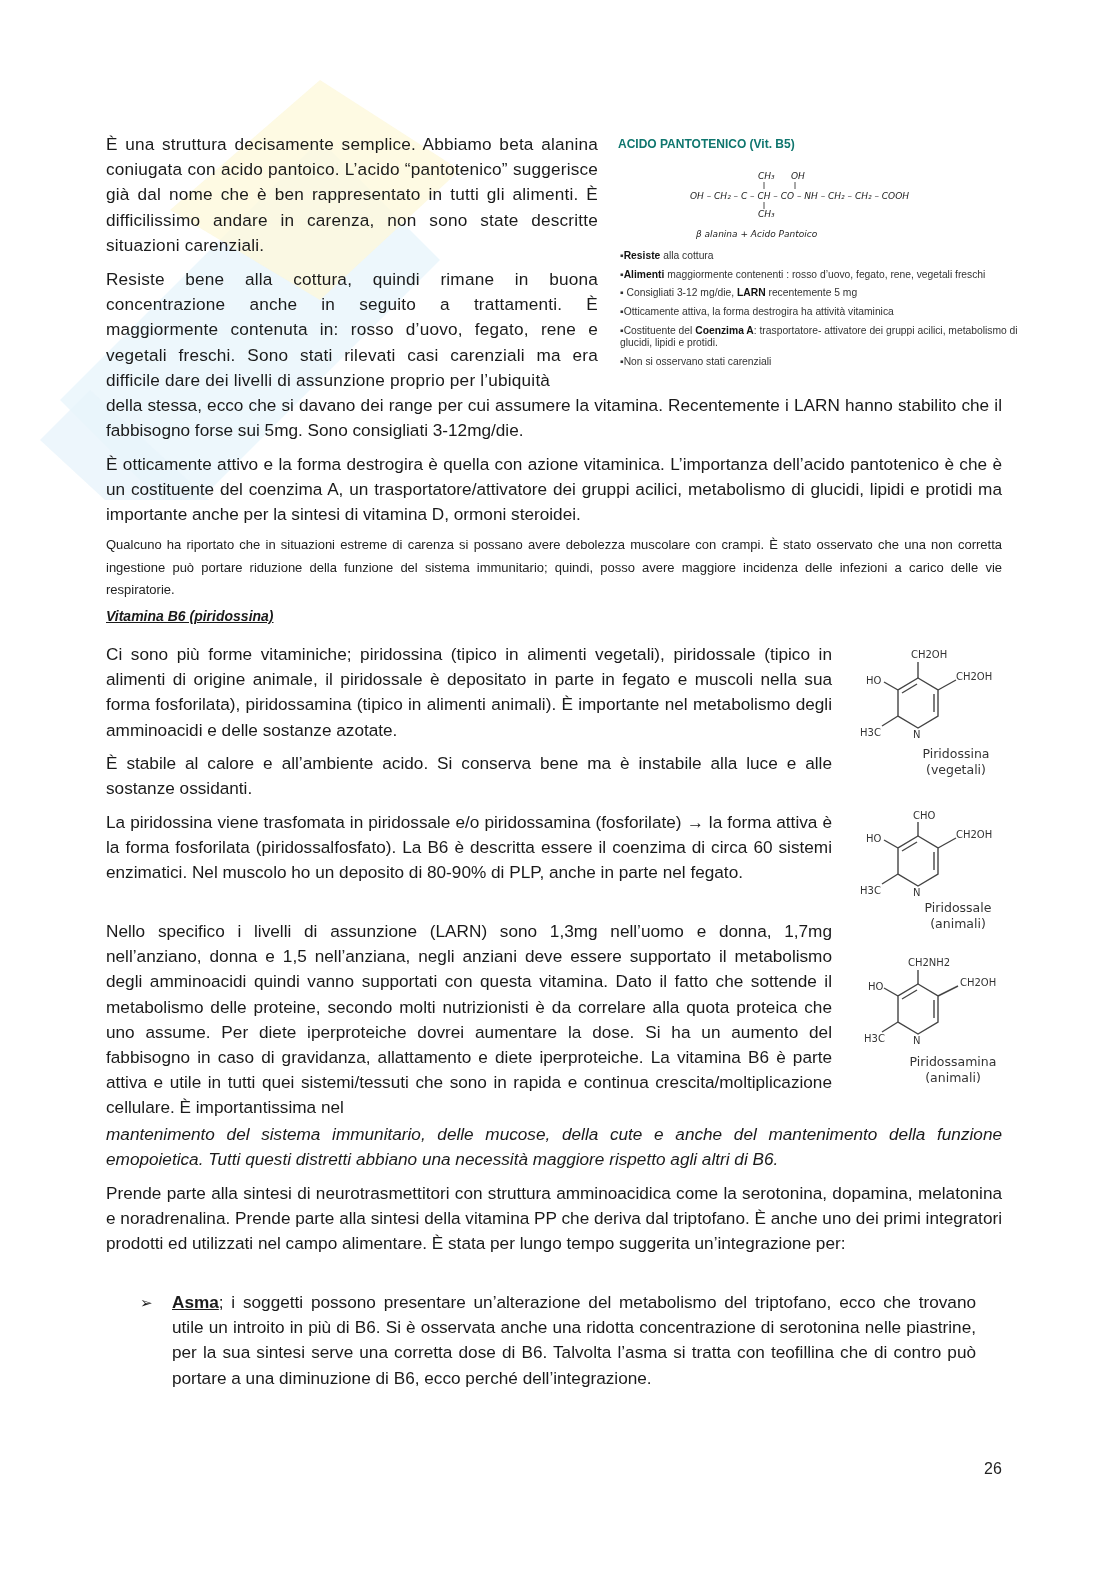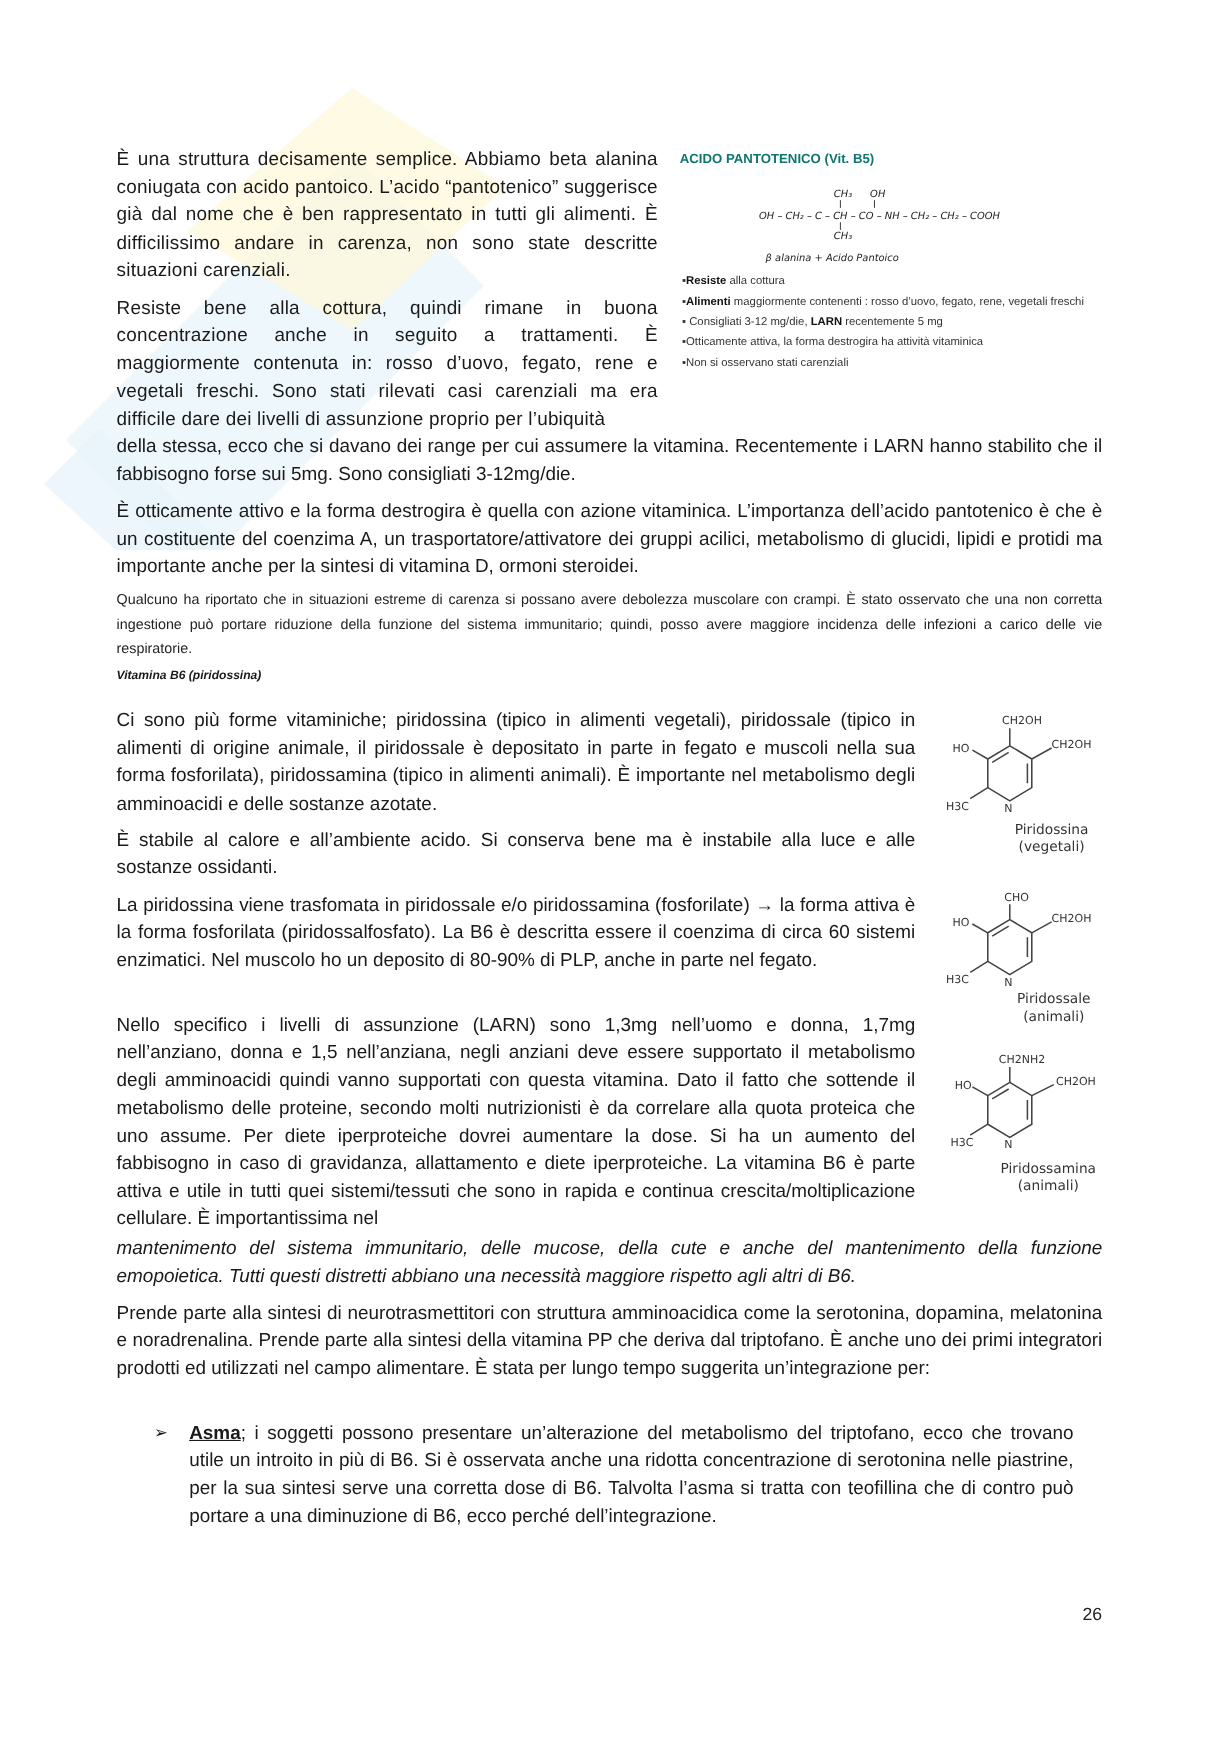--- a/index.html
+++ b/index.html
@@ -20,21 +20,21 @@
   .b5-bullets { position: absolute; left: 2px; top: 118px; width: 400px; font-size: 10.3px; line-height: 12.5px; color: #333; }
   .b5-bullets .bl { margin-bottom: 6.2px; }
   .b5-bullets b { color: #111; }
 
   
   .mol { position: absolute; width: 170px; }
   .mol svg { display: block; }
   .mol .cap { font-family: "DejaVu Sans", sans-serif; font-size: 12.5px; color: #333; line-height: 16px; text-align: center; }
 
   .small { font-size: 13px; line-height: 22.5px; text-align: justify; text-align-last: left; color: #222; }
-  .heading { font-size: 11px; font-style: italic; font-weight: bold; }
+  .heading { font-size: 14px; font-style: italic; font-weight: bold; text-decoration: underline; }
 
   .bullet-row { display: flex; align-items: flex-start; }
   .bullet-glyph { width: 40px; flex: none; font-size: 15px; line-height: 25.2px; padding-left: 34px; }
   .bullet-text { width: 830px; }
   .pnum { position: absolute; left: 984px; top: 1460px; font-size: 16px; color: #222; }
 </style>
 </head>
 <body>
 
 <svg class="watermark" viewBox="0 0 460 460">
@@ -55,20 +55,21 @@
       <line x1="86" y1="35" x2="86" y2="42" stroke="#222" stroke-width="0.8"></line>
       <text x="80" y="50">CH₃</text>
       <text x="18" y="70">β alanina   + Acido Pantoico</text>
     </g>
   </svg>
   <div class="b5-bullets">
     <div class="bl">▪<b>Resiste</b><span> alla cottura</span></div>
     <div class="bl">▪<b>Alimenti</b><span> maggiormente contenenti : rosso d’uovo, fegato, rene, vegetali freschi</span></div>
     <div class="bl">▪<span> Consigliati 3-12 mg/die, </span><b>LARN</b><span> recentemente 5 mg</span></div>
     <div class="bl">▪<span>Otticamente attiva, la forma destrogira ha attività vitaminica</span></div>
+    <div class="bl">▪<span>Costituente del </span><b>Coenzima A</b><span>: trasportatore- attivatore dei gruppi acilici, metabolismo di glucidi, lipidi e protidi.</span></div>
     <div class="bl">▪<span>Non si osservano stati carenziali</span></div>
   </div>
 </div>
 
 <div class="mol" style="left:856px; top:646px;">
   <svg width="150" height="100" viewBox="0 0 150 100">
     <g stroke="#444" stroke-width="1.4" fill="none">
       <polygon points="62,32 82,44 82,70 62,82 42,70 42,44"></polygon>
       <line x1="62" y1="32" x2="62" y2="16"></line>
       <line x1="82" y1="44" x2="100" y2="34"></line>

